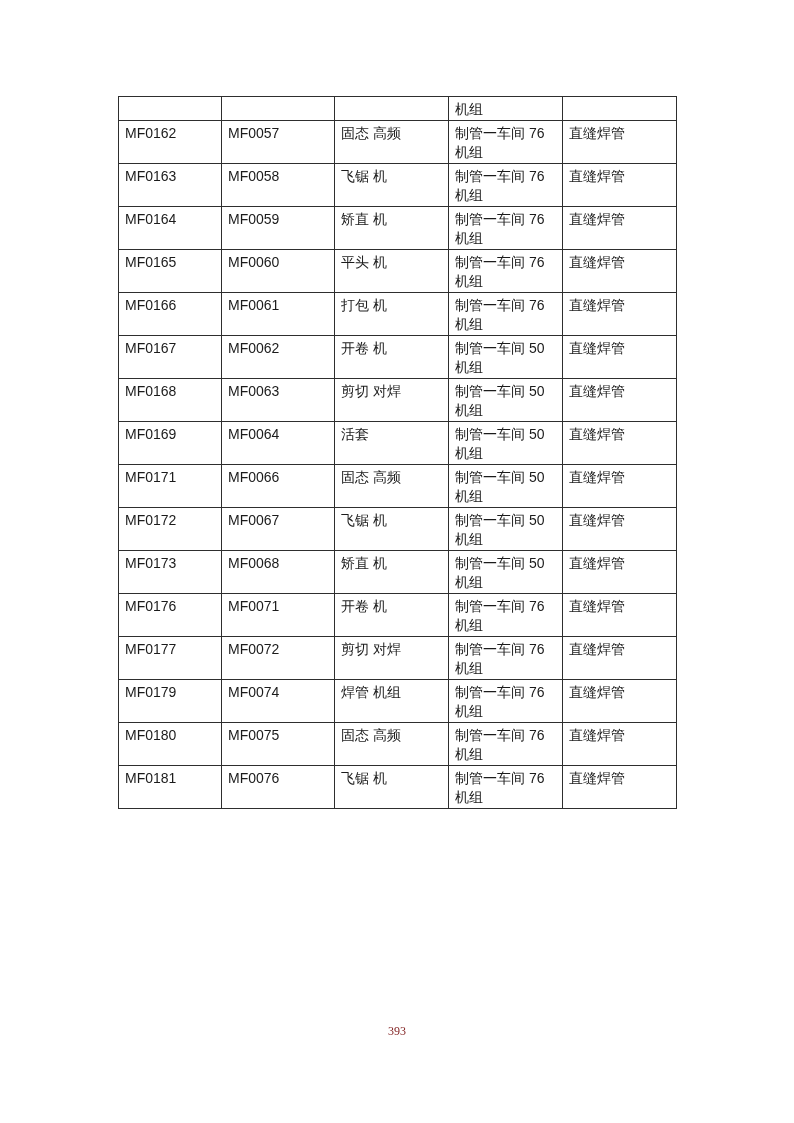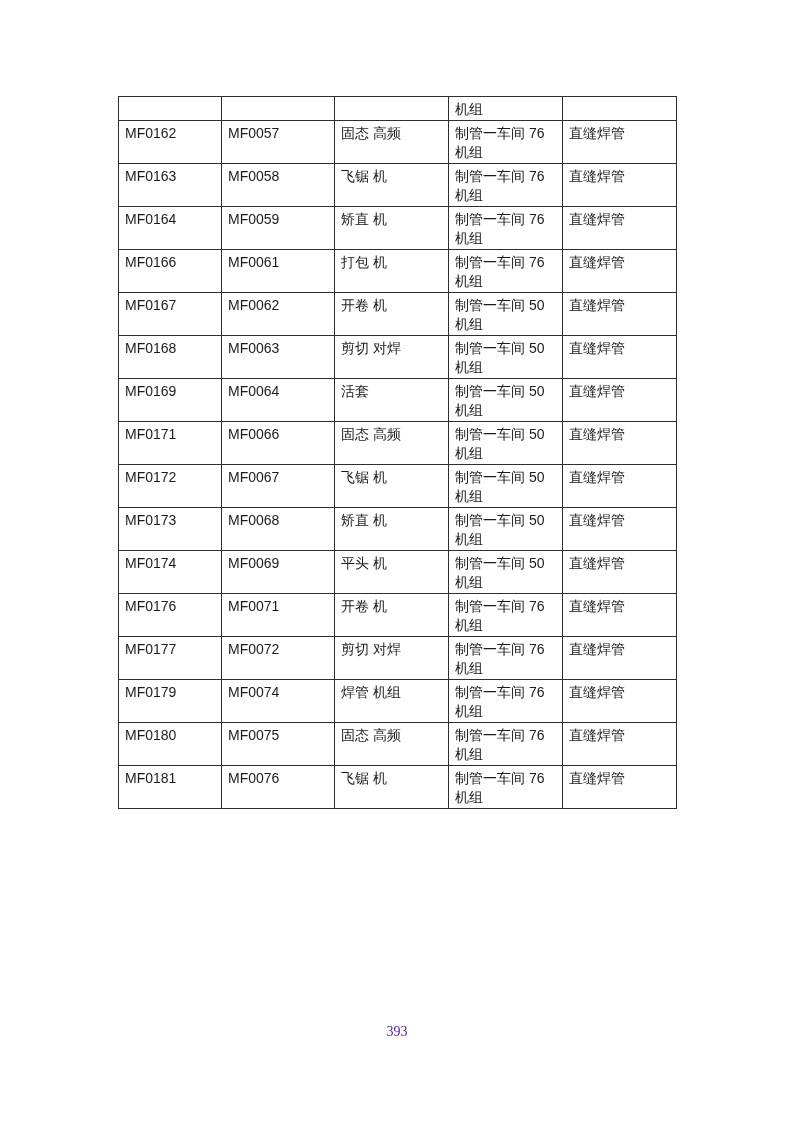--- a/index.html
+++ b/index.html
@@ -36,22 +36,22 @@
   tr.continuation td {
     height: 18px;
   }
   .pageno {
     position: absolute;
     top: 1024px;
     left: 0;
     width: 100%;
     text-align: center;
     font-family: "Liberation Serif", "DejaVu Serif", serif;
-    font-size: 14px;
-    color: #4c1d95;
+    font-size: 12px;
+    color: #7f1d1d;
   }
 </style>
 </head>
 <body>
 
 <div class="page">
 
   <table class="equip">
     <colgroup>
       <col style="width:103px">
@@ -79,20 +79,27 @@
           <td>MF0163</td>
           <td>MF0058</td>
           <td>飞锯 机</td>
           <td>制管一车间 76 机组</td>
           <td>直缝焊管</td>
         </tr>
         <tr>
           <td>MF0164</td>
           <td>MF0059</td>
           <td>矫直 机</td>
+          <td>制管一车间 76 机组</td>
+          <td>直缝焊管</td>
+        </tr>
+        <tr>
+          <td>MF0165</td>
+          <td>MF0060</td>
+          <td>平头 机</td>
           <td>制管一车间 76 机组</td>
           <td>直缝焊管</td>
         </tr>
         <tr>
           <td>MF0166</td>
           <td>MF0061</td>
           <td>打包 机</td>
           <td>制管一车间 76 机组</td>
           <td>直缝焊管</td>
         </tr>
@@ -132,27 +139,20 @@
           <td>直缝焊管</td>
         </tr>
         <tr>
           <td>MF0173</td>
           <td>MF0068</td>
           <td>矫直 机</td>
           <td>制管一车间 50 机组</td>
           <td>直缝焊管</td>
         </tr>
         <tr>
-          <td>MF0174</td>
-          <td>MF0069</td>
-          <td>平头 机</td>
-          <td>制管一车间 50 机组</td>
-          <td>直缝焊管</td>
-        </tr>
-        <tr>
           <td>MF0176</td>
           <td>MF0071</td>
           <td>开卷 机</td>
           <td>制管一车间 76 机组</td>
           <td>直缝焊管</td>
         </tr>
         <tr>
           <td>MF0177</td>
           <td>MF0072</td>
           <td>剪切 对焊</td>

